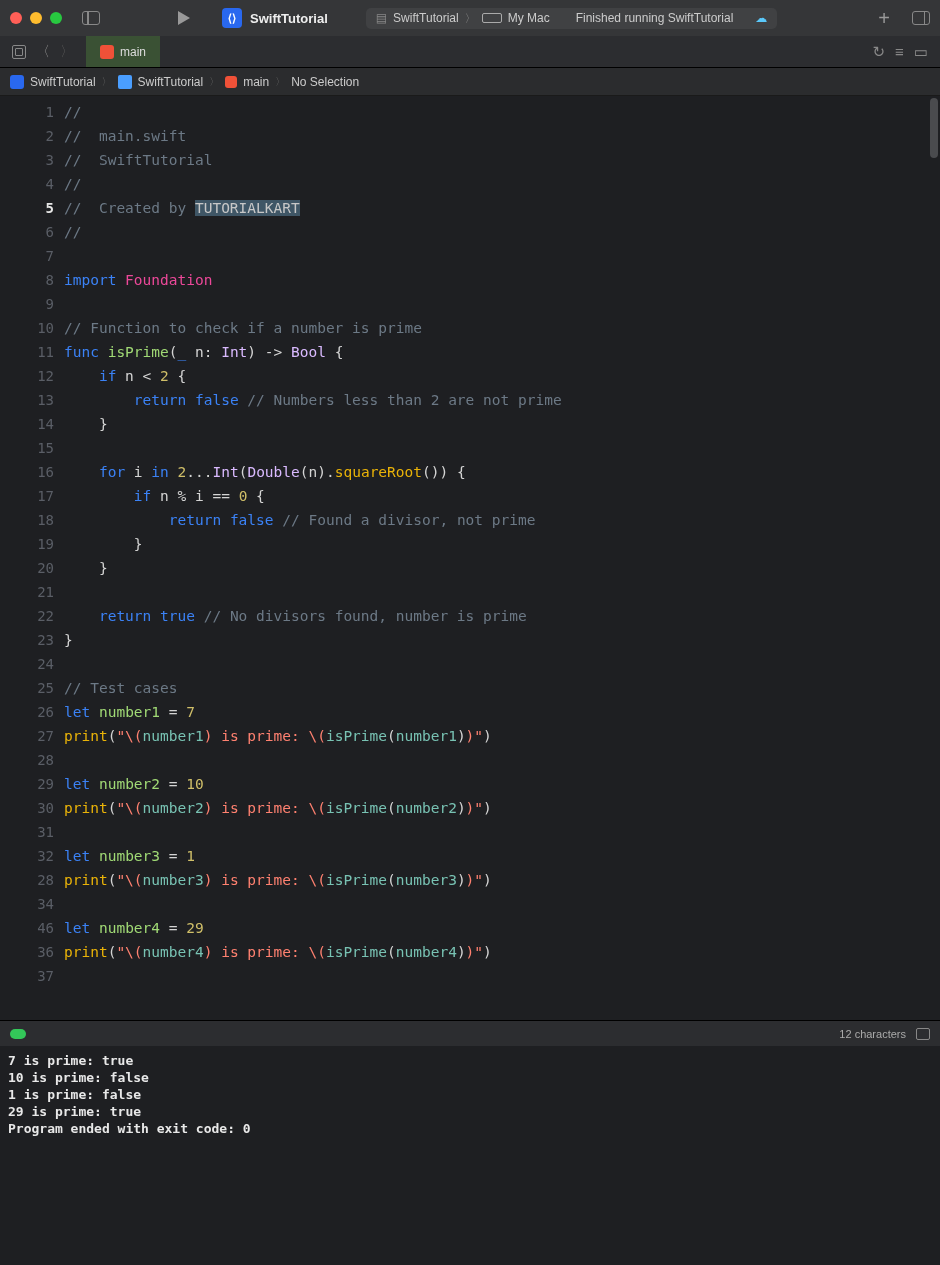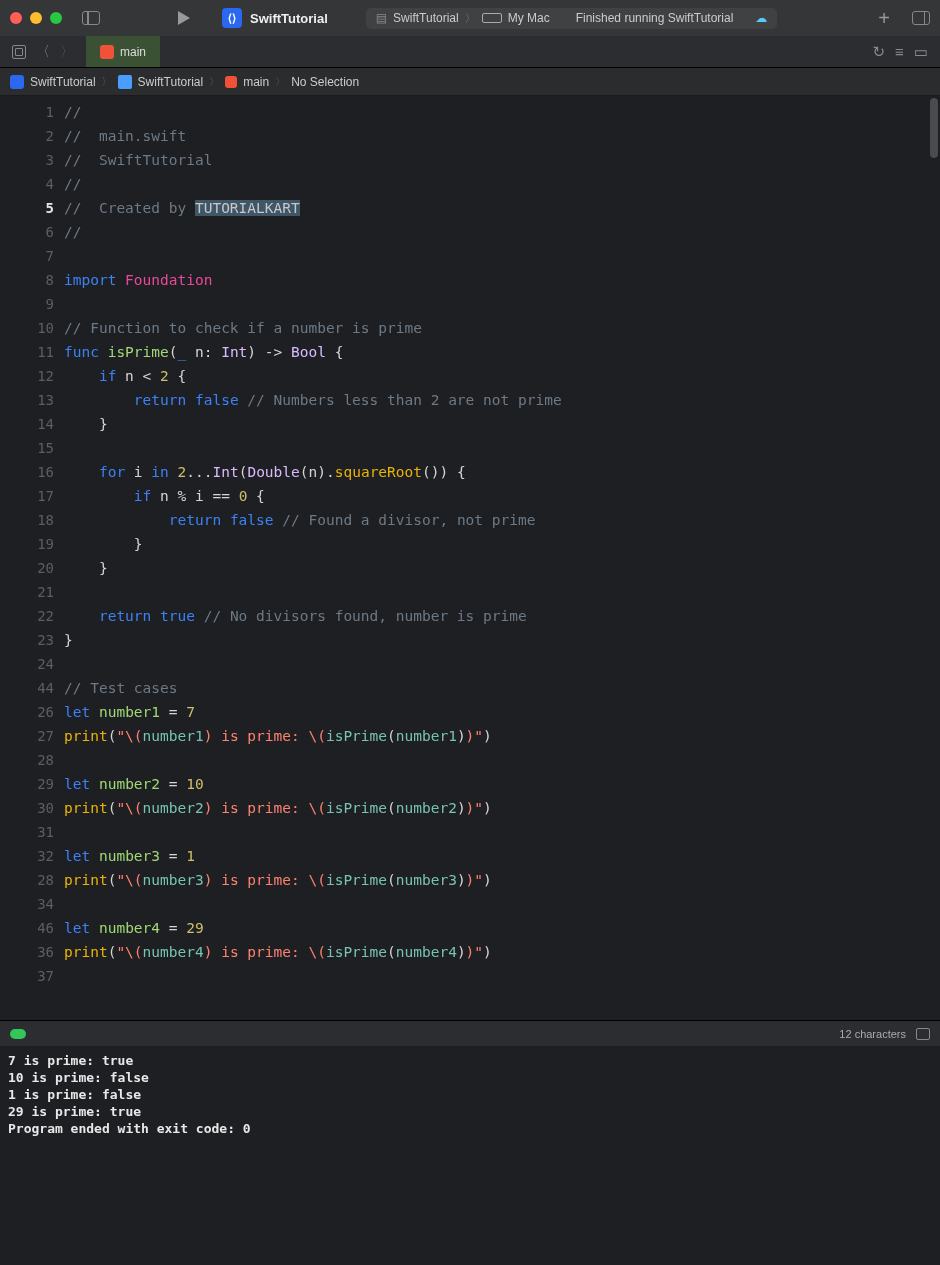--- a/index.html
+++ b/index.html
@@ -141,21 +141,21 @@
       <div>15</div>
       <div>16</div>
       <div>17</div>
       <div>18</div>
       <div>19</div>
       <div>20</div>
       <div>21</div>
       <div>22</div>
       <div>23</div>
       <div>24</div>
-      <div>44</div>
+      <div>25</div>
       <div>26</div>
       <div>27</div>
       <div>28</div>
       <div>29</div>
       <div>30</div>
       <div>31</div>
       <div>32</div>
       <div>28</div>
       <div>34</div>
       <div>46</div>

